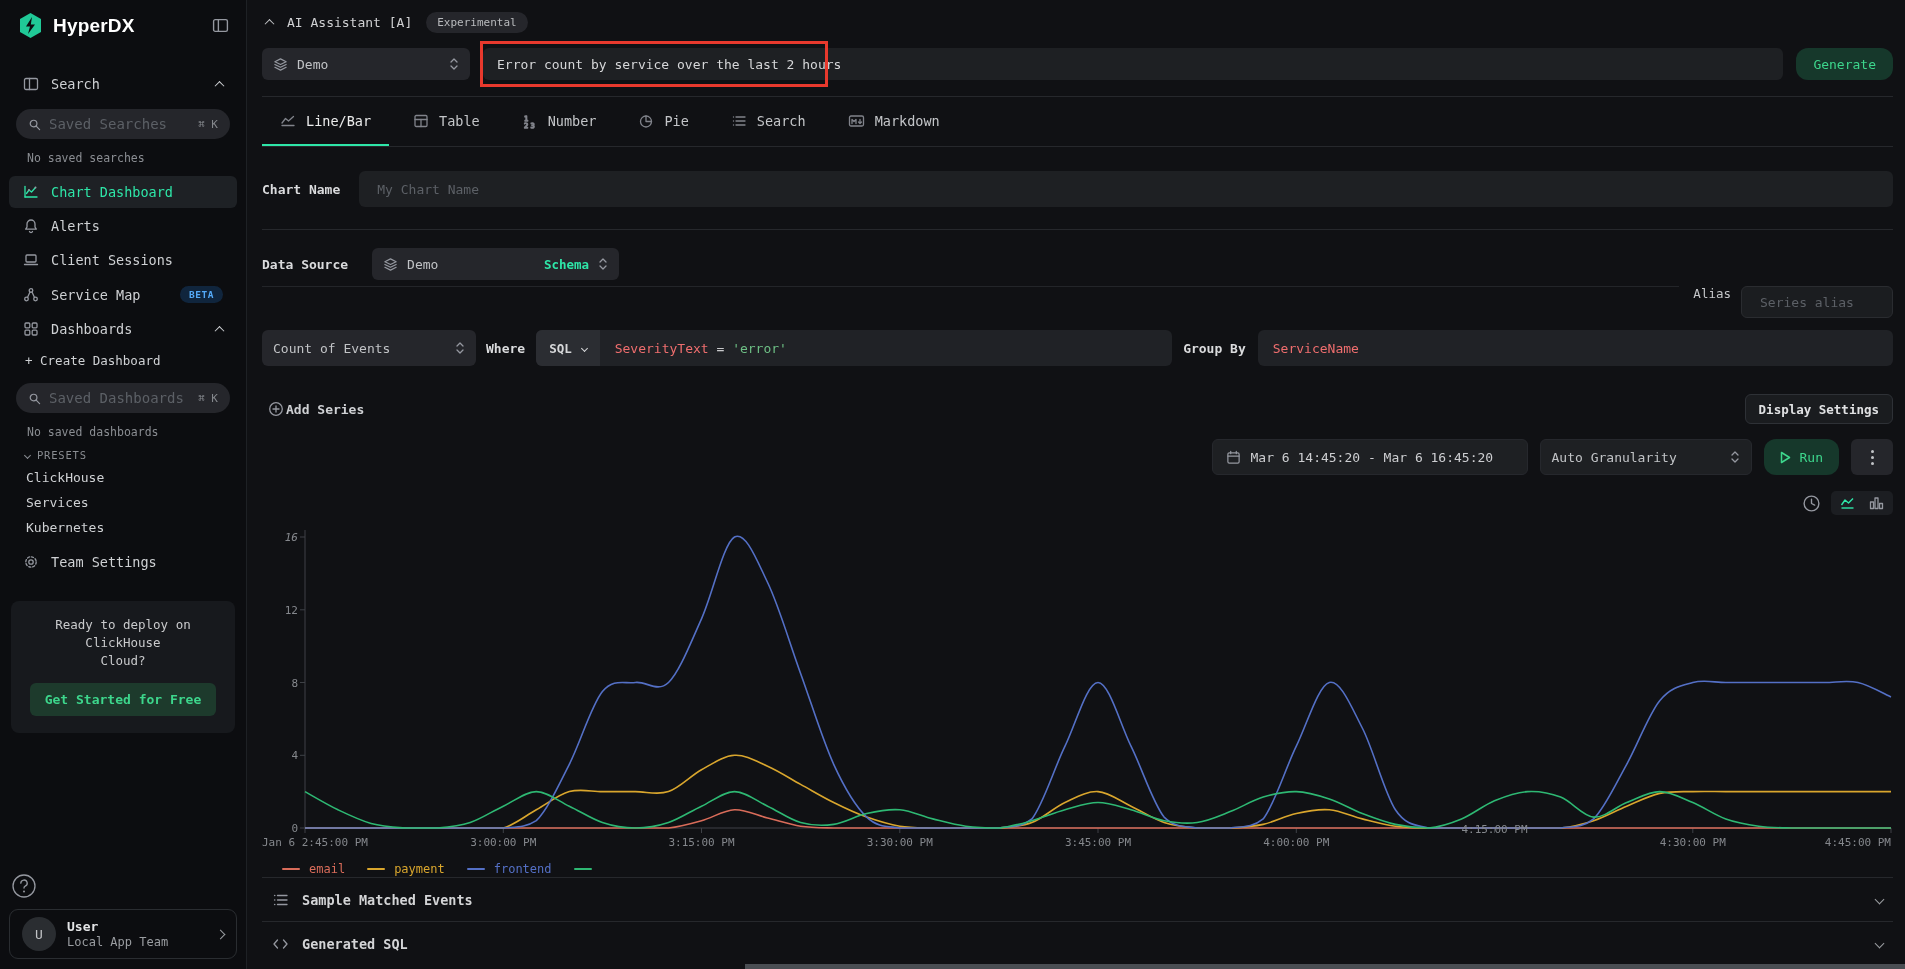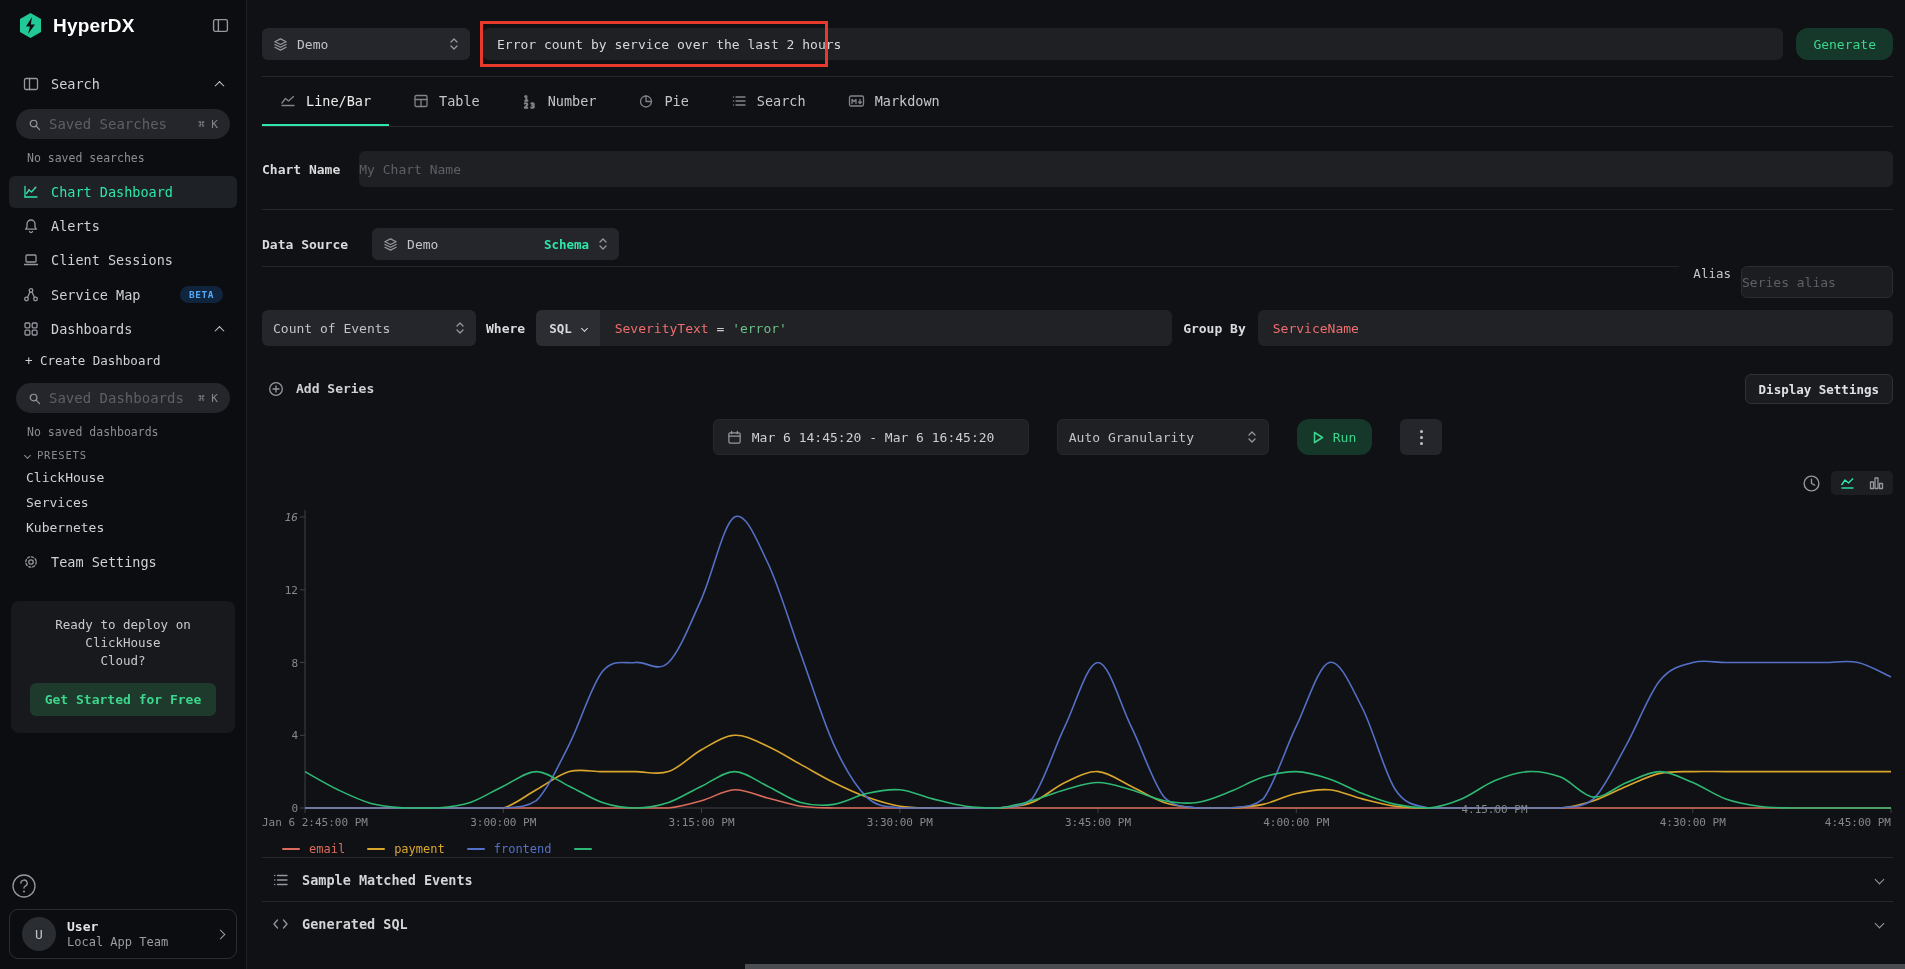--- a/index.html
+++ b/index.html
@@ -84,21 +84,21 @@
 
   .tabs{display:flex;gap:6px;border-bottom:1px solid var(--border);height:50px;align-items:stretch}
   .tab{display:flex;align-items:center;gap:10px;padding:0 18px;font-size:13.5px;color:#c4c6c9;
        cursor:pointer;border-bottom:2px solid transparent}
   .tab.active{color:#eceded;border-bottom-color:var(--green)}
   .tab svg{opacity:.85}
 
   .form-row{display:flex;align-items:center;margin-top:24px}
   .form-label{font-weight:bold;font-size:13px;color:#dadbdd;white-space:nowrap}
   .text-input{background:var(--input-bg);border:none;border-radius:6px;height:36px;outline:none;
-              color:#d6d7d9;font:inherit;font-size:13px;padding:0 0}
+              color:#d6d7d9;font:inherit;font-size:13px;padding:0 18px}
   .text-input::placeholder{color:var(--text-faint)}
   .row-chartname .text-input{flex:1;margin-left:19px}
   .row-datasource{margin-top:18px}
   .ds-select{width:247px;height:32px;margin-left:24px}
   .schema-link{color:var(--green);font-weight:bold;font-size:12.5px;margin-left:auto;cursor:pointer}
   .alias-row{display:flex;align-items:flex-start;margin-top:6px;height:34px}
   .alias-line{flex:1;border-top:1px solid #232529;margin-right:14px}
   .alias-label{font-size:12.5px;color:#c4c6c9;margin-right:10px}
   .alias-input{width:152px;height:32px;background:#1b1d20;border:1px solid #2a2c30}
 
@@ -111,27 +111,27 @@
             padding:0 13px;font-weight:bold;font-size:12.5px;color:#d6d7d9;cursor:pointer}
   .code{padding:0 15px;font-size:13px;white-space:nowrap}
   .code-red{color:var(--code-red)}
   .code-plain{color:#c9cacc}
   .code-green{color:var(--code-green)}
   .groupby-label{font-weight:bold;font-size:13px;color:#dadbdd;margin:0 12px 0 11px}
   .groupby-input{flex:1;height:36px;background:#202226;border-radius:6px;display:flex;
                  align-items:center;padding:0 15px}
 
   .series-row{display:flex;align-items:center;margin-top:26px;height:34px}
-  .add-series{display:flex;align-items:flex-start;gap:12px;font-weight:bold;font-size:13px;
+  .add-series{display:flex;align-items:center;gap:2px;font-weight:bold;font-size:13px;
               color:#cfd1d4;cursor:pointer;padding-left:6px}
   .display-settings{margin-left:auto;background:#1a1c1f;border:1px solid var(--border2);color:#e0e1e3;
                     border-radius:6px;height:30px;padding:0 13px;font:inherit;font-weight:bold;
                     font-size:12.5px;cursor:pointer}
 
-  .toolbar{display:flex;align-items:center;justify-content:center;gap:28px;margin-top:13px;height:36px}
+  .toolbar{display:flex;align-items:center;justify-content:flex-end;gap:12px;margin-top:13px;height:36px}
   .date-range{display:flex;align-items:center;gap:10px;background:var(--input-bg);border:1px solid #26282d;
               border-radius:6px;height:36px;padding:0 13px;width:316px;font-size:13px;color:#cdced1;cursor:pointer}
   .granularity{width:212px;height:36px;background:var(--input-bg);border:1px solid #26282d}
   .run-btn{height:36px;padding:0 16px}
   .kebab{width:42px;height:36px;background:var(--input-bg2);border:none;border-radius:6px;cursor:pointer;
          display:flex;flex-direction:column;align-items:center;justify-content:center;gap:3px}
   .kebab i{width:3px;height:3px;border-radius:50%;background:#c1c3c6}
 
   .chart-icons{display:flex;align-items:center;justify-content:flex-end;gap:10px;margin-top:14px;height:28px}
   .toggle-group{display:flex;align-items:center;gap:12px;background:#1c1e22;border-radius:5px;
@@ -297,20 +297,25 @@
           <div class="user-name">User</div>
           <div class="user-team">Local App Team</div>
         </div>
         <span class="chev right" style="color:#9a9da1"></span>
       </div>
     </div>
   </aside>
 
   <main class="main">
 
+    <div class="ai-title-row">
+      <span class="chev up" style="color:#c1c3c6"></span>
+      <span class="ai-title">AI Assistant [A]</span>
+      <span class="badge">Experimental</span>
+    </div>
 
     <div class="ai-controls">
       <div class="select ai-source">
         <svg class="icon" width="15" height="15" viewBox="0 0 16 16">
           <path d="M8 2 L14 5 L8 8 L2 5 Z"></path>
             <path d="M2 8 L8 11 L14 8"></path>
             <path d="M2 11 L8 14 L14 11"></path>
         </svg>
         <span>Demo</span>
         <svg class="icon dbl" width="10" height="14" viewBox="0 0 10 14">

